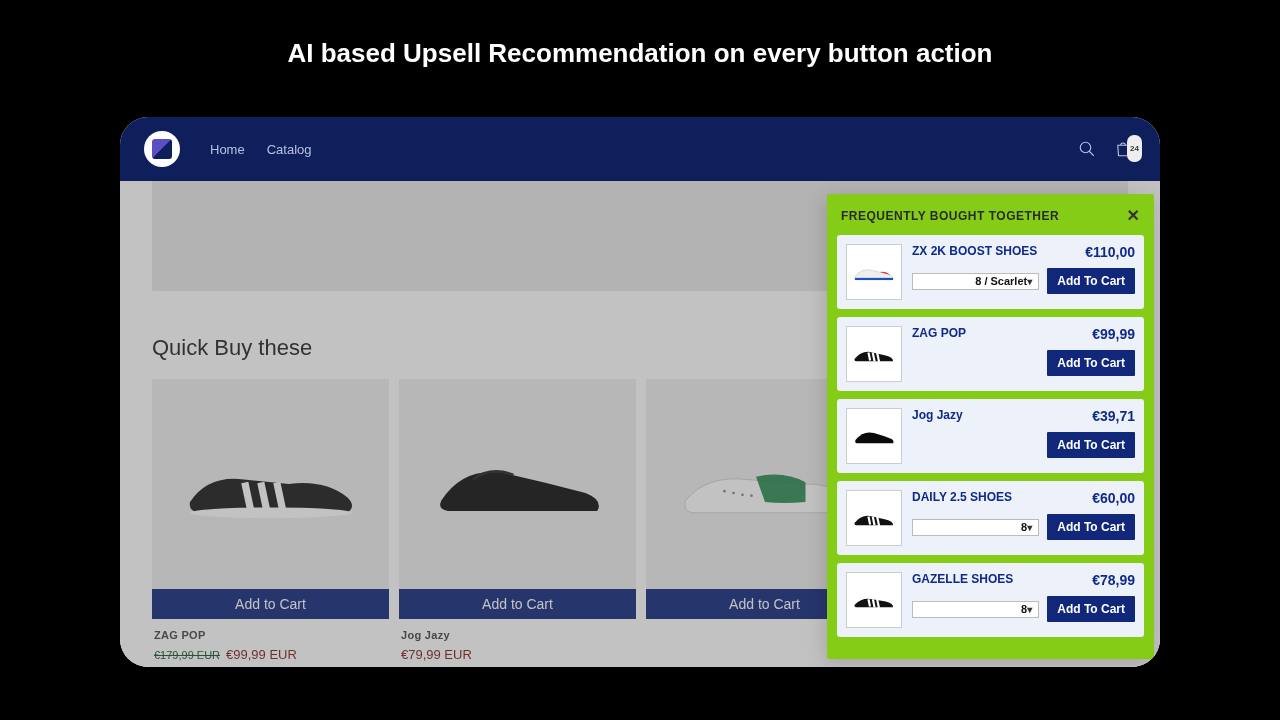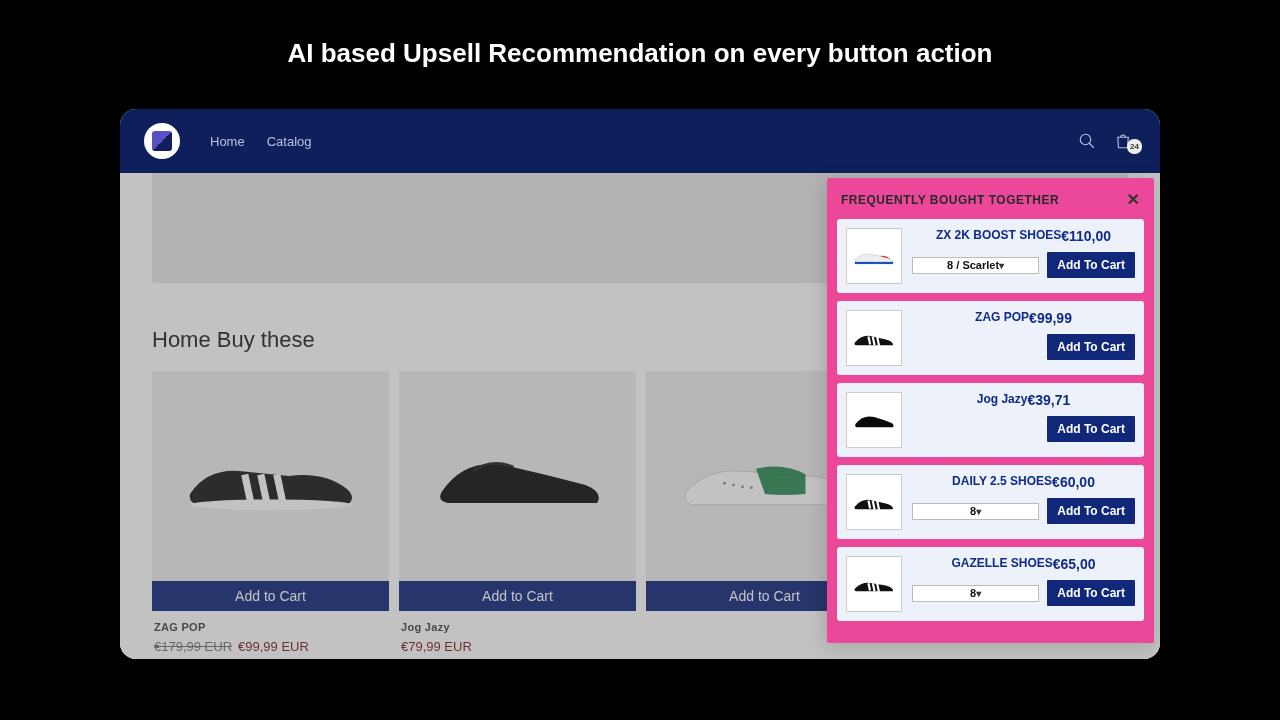--- a/index.html
+++ b/index.html
@@ -13,22 +13,22 @@
 .headline {
   color: #fff;
   font-size: 26px;
   font-weight: 800;
   text-align: center;
   padding: 38px 0 32px;
 }
 .app-frame {
   width: 1040px;
   height: 550px;
-  margin: 8px auto;
-  border-radius: 16px;
+  margin: 16px auto;
+  border-radius: 28px;
   overflow: hidden;
   position: relative;
   background: #fff;
 }
 .topbar {
   background: #0f1f5c;
   height: 64px;
   display: flex;
   align-items: center;
   padding: 0 24px;
@@ -69,21 +69,21 @@
 .search-ico svg, .bag-ico svg { width: 18px; height: 18px; stroke: #b8c0e0; fill: none; stroke-width: 1.5; }
 .bag-ico { width: 22px; }
 .badge {
   position: absolute;
   bottom: -4px;
   right: -6px;
   background: #eee;
   color: #333;
   font-size: 8px;
   border-radius: 7px;
-  padding: 3px 3px;
+  padding: 9px 3px;
   font-weight: 600;
 }
 
 .page-body {
   position: relative;
   height: calc(100% - 64px);
   background: #fff;
 }
 .dim-overlay {
   position: absolute;
@@ -141,31 +141,31 @@
   height: 30px;
   display: flex;
   align-items: center;
   justify-content: center;
   font-size: 14px;
   cursor: pointer;
 }
 .card-meta { padding: 10px 2px 6px; background: #fff; }
 .card-name { font-size: 11px; font-weight: 600; color: #444; letter-spacing: 0.3px; }
 .card-price-row { margin-top: 6px; font-size: 13px; }
-.strike { text-decoration: line-through; color: #737373; font-size: 13px; margin-right: 6px; }
+.strike { text-decoration: line-through; color: #14532d; font-size: 11px; margin-right: 6px; }
 .price { color: #7f1d1d; }
 
 
 .panel {
   position: absolute;
-  top: 5px;
+  top: 13px;
   right: 6px;
   width: 327px;
   height: 465px;
-  background: #ec4899;
+  background: #84cc16;
   z-index: 3;
   box-shadow: -2px 4px 20px rgba(0,0,0,0.15);
   border-radius: 2px;
   overflow: hidden;
 }
 .panel-head {
   display: flex;
   align-items: center;
   justify-content: space-between;
   padding: 12px 14px 10px;
@@ -196,36 +196,36 @@
   height: 56px;
   background: #fff;
   border: 1px solid #ccc;
   display: flex;
   align-items: center;
   justify-content: center;
   flex-shrink: 0;
 }
 .pthumb svg { width: 44px; height: 28px; }
 .pbody { flex: 1; display: flex; flex-direction: column; }
-.prow1 { display: flex; justify-content: center; align-items: flex-start; }
+.prow1 { display: flex; justify-content: space-between; align-items: flex-start; }
 .pname { font-size: 12px; font-weight: 700; color: #0f2a8a; }
 .pprice { font-size: 14px; font-weight: 800; color: #0f2a8a; }
 .prow2 { display: flex; gap: 8px; margin-top: 8px; align-items: center; justify-content: flex-end; }
 .psel {
   flex: 1;
   height: 17px;
   background: #fff;
   border: 1px solid #bbb;
   font-size: 11px;
   font-weight: 700;
   padding: 0 6px;
   color: #111;
   display: flex;
   align-items: center;
-  justify-content: center;
+  justify-content: flex-end;
   cursor: pointer;
 }
 .psel-car { font-size: 10px; color: #333; }
 .padd {
   background: #10277a;
   color: #fff;
   font-size: 12px;
   font-weight: 700;
   padding: 6px 10px;
   cursor: pointer;
@@ -258,21 +258,21 @@
           </svg>
         <span class="badge">24</span>
       </div>
     </div>
   </div>
 
   <div class="page-body">
     <div class="content-inner">
       <div class="gray-box"></div>
 
-      <div class="quicktitle">Home Buy these</div>
+      <div class="quicktitle">Quick Buy these</div>
 
       <div class="cards">
 
         <div>
           <div class="card">
             <div class="card-img">
               <svg class="shoe-svg" viewBox="0 0 200 100">
                   <path d="M10 70 Q30 40 70 45 L120 50 Q160 45 185 65 Q195 75 185 82 L20 82 Q8 80 10 70 Z" fill="#1a1a1a"></path>
                   <rect x="70" y="48" width="8" height="30" fill="#fff" transform="rotate(-12 74 63)"></rect>
                   <rect x="88" y="48" width="8" height="32" fill="#fff" transform="rotate(-12 92 64)"></rect>
@@ -430,21 +430,21 @@
               <svg viewBox="0 0 60 36">
                 <path d="M4 24 Q14 14 28 17 L46 20 Q56 22 56 28 L6 28 Q2 27 4 24 Z" fill="#111"></path>
                 <rect x="22" y="17" width="3" height="10" fill="#fff" transform="rotate(-12 23 22)"></rect>
                 <rect x="28" y="17" width="3" height="11" fill="#fff" transform="rotate(-12 29 22)"></rect>
                 <rect x="34" y="17" width="3" height="12" fill="#fff" transform="rotate(-12 35 23)"></rect>
               </svg>
             </div>
             <div class="pbody">
               <div class="prow1">
                 <span class="pname">GAZELLE SHOES</span>
-                <span class="pprice">€65,00</span>
+                <span class="pprice">€78,99</span>
               </div>
               <div class="prow2">
                 <div class="psel">
                   <span>8</span>
                   <span class="psel-car">▾</span>
                 </div>
                 <div class="padd">Add To Cart</div>
               </div>
             </div>
           </div>

